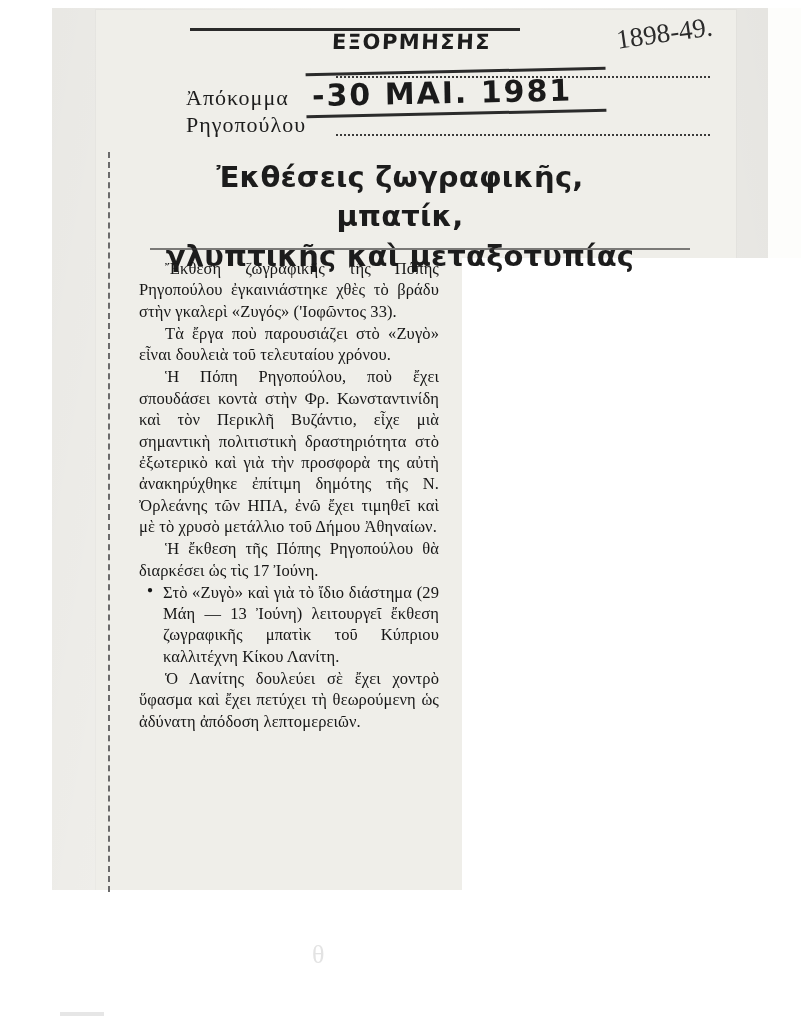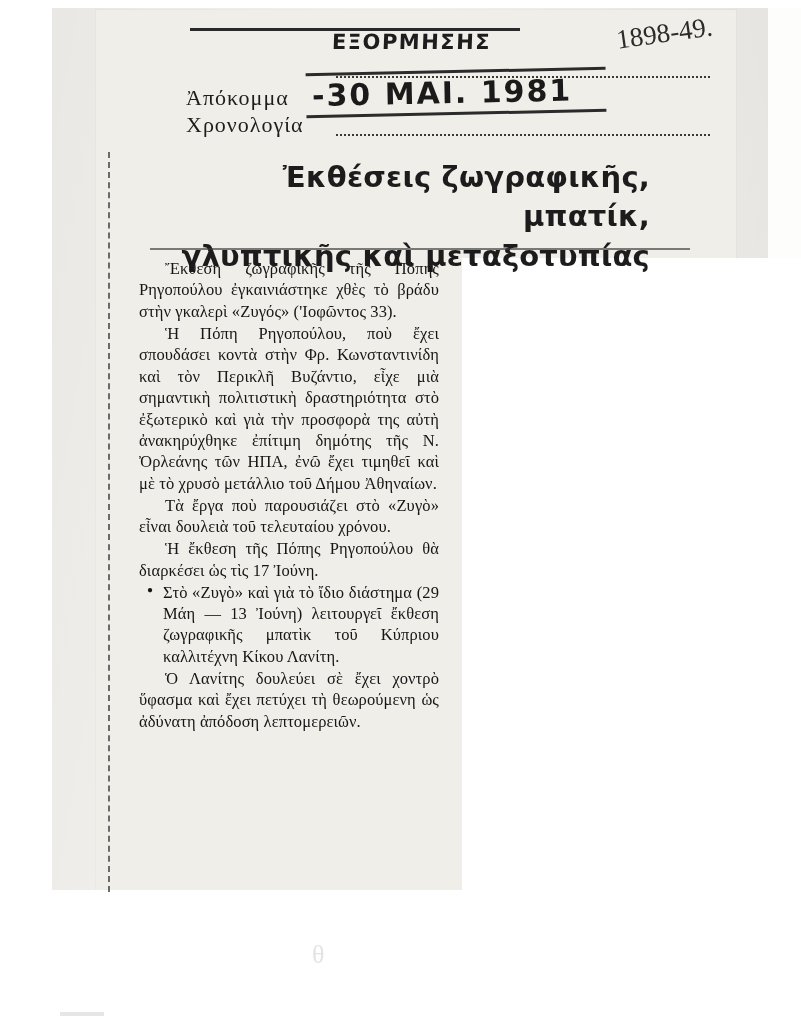--- a/index.html
+++ b/index.html
@@ -150,21 +150,21 @@
     transform: rotate(-8deg);
     white-space: nowrap;
   }
 
   
   .headline {
     position: absolute;
     left: 150px;
     top: 158px;
     width: 500px;
-    text-align: right;
+    text-align: center;
     font-family: "DejaVu Sans", sans-serif;
     font-size: 29px;
     font-weight: bold;
     line-height: 1.36;
     color: #1c1c1c;
     letter-spacing: 0.2px;
   }
   .headline .l2 { display: block; }
 
   
@@ -288,36 +288,36 @@
 
   <div class="cover-white"></div>
   <div class="cover-white-bottom"></div>
   <div class="cover-left"></div>
   <div class="cover-top"></div>
 
   <div class="top-rule"></div>
   <div class="masthead">ΕΞΟΡΜΗΣΗΣ</div>
   <div class="label-apokomma">Ἀπόκομμα</div>
   <div class="dotleader-1"></div>
-  <div class="label-chronologia">Χρονολογία</div>
+  <div class="label-chronologia">Ρηγοπούλου</div>
   <div class="dotleader-2"></div>
   <div class="datestamp">-30 MAI. 1981</div>
   <div class="refnum">1898-49.</div>
 
   <div class="headline">
     <span>Ἐκθέσεις ζωγραφικῆς, μπατίκ,</span>
     <span class="l2">γλυπτικῆς καὶ μεταξοτυπίας</span>
   </div>
   <div class="rule-under-headline"></div>
   <div class="cutline"></div>
 
   <div class="greek-col">
     <p>Ἔκθεση ζωγραφικῆς τῆς Πόπης Ρηγοπούλου ἐγκαινιάστηκε χθὲς τὸ βράδυ στὴν γκαλερὶ «Ζυγός» ('Ιοφῶντος 33).</p>
+    <p>Τὰ ἔργα ποὺ παρουσιάζει στὸ «Ζυγὸ» εἶναι δουλειὰ τοῦ τελευταίου χρόνου.</p>
     <p>Ἡ Πόπη Ρηγοπούλου, ποὺ ἔχει σπουδάσει κοντὰ στὴν Φρ. Κωνσταντινίδη καὶ τὸν Περικλῆ Βυζάντιο, εἶχε μιὰ σημαντικὴ πολιτιστικὴ δραστηριότητα στὸ ἐξωτερικὸ καὶ γιὰ τὴν προσφορὰ της αὐτὴ ἀνακηρύχθηκε ἐπίτιμη δημότης τῆς Ν. Ὀρλεάνης τῶν ΗΠΑ, ἐνῶ ἔχει τιμηθεῖ καὶ μὲ τὸ χρυσὸ μετάλλιο τοῦ Δήμου Ἀθηναίων.</p>
-    <p>Τὰ ἔργα ποὺ παρουσιάζει στὸ «Ζυγὸ» εἶναι δουλειὰ τοῦ τελευταίου χρόνου.</p>
     <p>Ἡ ἔκθεση τῆς Πόπης Ρηγοπούλου θὰ διαρκέσει ὡς τὶς 17 Ἰούνη.</p>
     <p class="bullet">Στὸ «Ζυγὸ» καὶ γιὰ τὸ ἴδιο διάστημα (29 Μάη — 13 Ἰούνη) λειτουργεῖ ἔκθεση ζωγραφικῆς μπατὶκ τοῦ Κύπριου καλλιτέχνη Κίκου Λανίτη.</p>
     <p>Ὁ Λανίτης δουλεύει σὲ ἔχει χοντρὸ ὕφασμα καὶ ἔχει πετύχει τὴ θεωρούμενη ὡς ἀδύνατη ἀπόδοση λεπτομερειῶν.</p>
   </div>
 
   <div class="smudge-bottom">θ</div>
   <div class="edge-mark"></div>
 
 </div>
 

